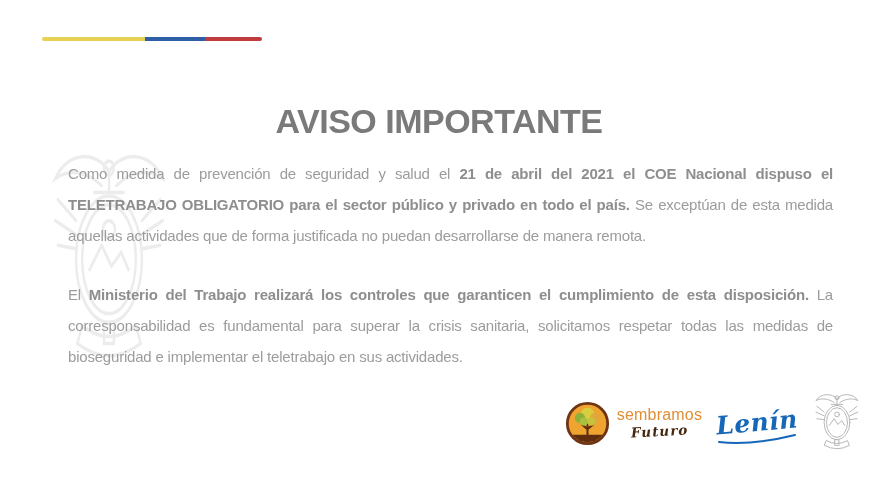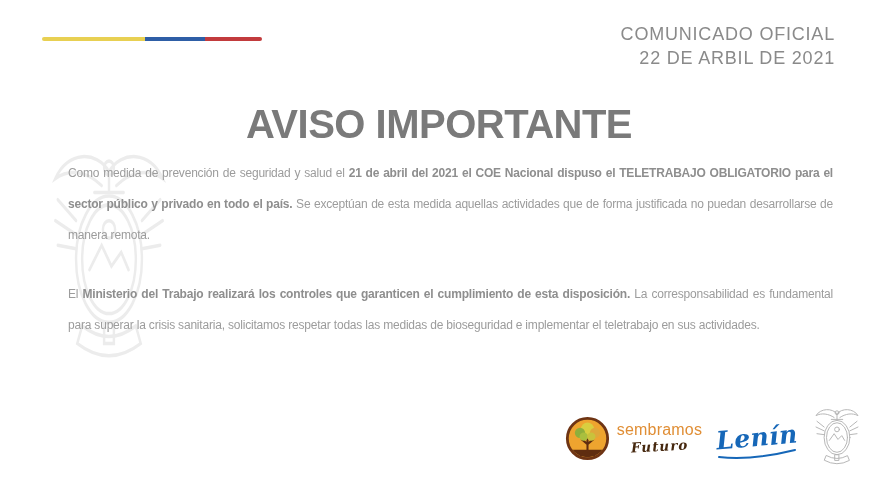--- a/index.html
+++ b/index.html
@@ -25,47 +25,47 @@
   .header-right {
     position: absolute; top: 22px; right: 43px;
     text-align: right; color: #8A8A8A;
     font-size: 18px; line-height: 24px; letter-spacing: 0.8px;
   }
 
   
   .notice-title {
     position: absolute; top: 102px; left: 0; width: 100%;
     text-align: center; color: #7A7A7A;
-    font-size: 40px; font-weight: bold; letter-spacing: -0.5px;
+    font-size: 34px; font-weight: bold; letter-spacing: -0.5px;
   }
 
   
   .watermark {
     position: absolute; left: 48px; top: 147px;
     width: 122px; height: 228px; color: #ECECEC;
     pointer-events: none;
   }
 
   
   .body-copy {
     position: absolute; left: 68px; top: 158px; width: 765px;
-    color: #9C9C9C; font-size: 12px; line-height: 31px;
+    color: #9C9C9C; font-size: 15px; line-height: 31px;
     letter-spacing: -0.2px; text-align: justify;
   }
   .body-copy p { margin: 0; }
   .body-copy p + p { margin-top: 28px; }
   .body-copy .emph { font-weight: bold; color: #8E8E8E; }
 
   
   .ministry-name {
     position: absolute; left: 40px; top: 443px;
     color: #8C8C8C; font-size: 13px; letter-spacing: 1.3px;
   }
   .logo-strip {
-    position: absolute; right: 16px; top: 407px;
+    position: absolute; right: 16px; top: 392px;
     display: flex; align-items: center; gap: 14px; height: 62px;
   }
   .sembramos { display: flex; align-items: center; gap: 7px; }
   .sembramos .badge { width: 45px; height: 45px; }
   .sembramos .words { display: flex; flex-direction: column; line-height: 1; }
   .sembramos .w1 { color: #E08E35; font-size: 16px; letter-spacing: 0.2px; }
   .sembramos .w2 {
     color: #46280F; font-family: "DejaVu Serif", serif;
     font-style: italic; font-weight: bold; font-size: 13.5px;
     margin-top: 2px; letter-spacing: 1px; transform: rotate(-3deg);
@@ -103,24 +103,20 @@
 </svg>
 
 <div class="canvas">
 
   <div class="flag-bar">
     <div class="seg-yellow"></div>
     <div class="seg-blue"></div>
     <div class="seg-red"></div>
   </div>
 
-  <div class="header-right">
-    <div>COMUNICADO OFICIAL</div>
-    <div>22 DE ARBIL DE 2021</div>
-  </div>
 
   <div class="notice-title">AVISO IMPORTANTE</div>
 
   <svg class="watermark" viewBox="0 0 100 130" preserveAspectRatio="none">
     <use href="#crest"></use>
   </svg>
 
   <div class="body-copy">
     <p><span>Como medida de prevención de seguridad y salud el </span><span class="emph">21 de abril del 2021 el COE Nacional dispuso el TELETRABAJO OBLIGATORIO para el sector público y privado en todo el país.</span><span> Se exceptúan de esta medida aquellas actividades que de forma justificada no puedan desarrollarse de manera remota.</span></p>
     <p><span>El </span><span class="emph">Ministerio del Trabajo realizará los controles que garanticen el cumplimiento de esta disposición.</span><span> La corresponsabilidad es fundamental para superar la crisis sanitaria, solicitamos respetar todas las medidas de bioseguridad e implementar el teletrabajo en sus actividades.</span></p>

